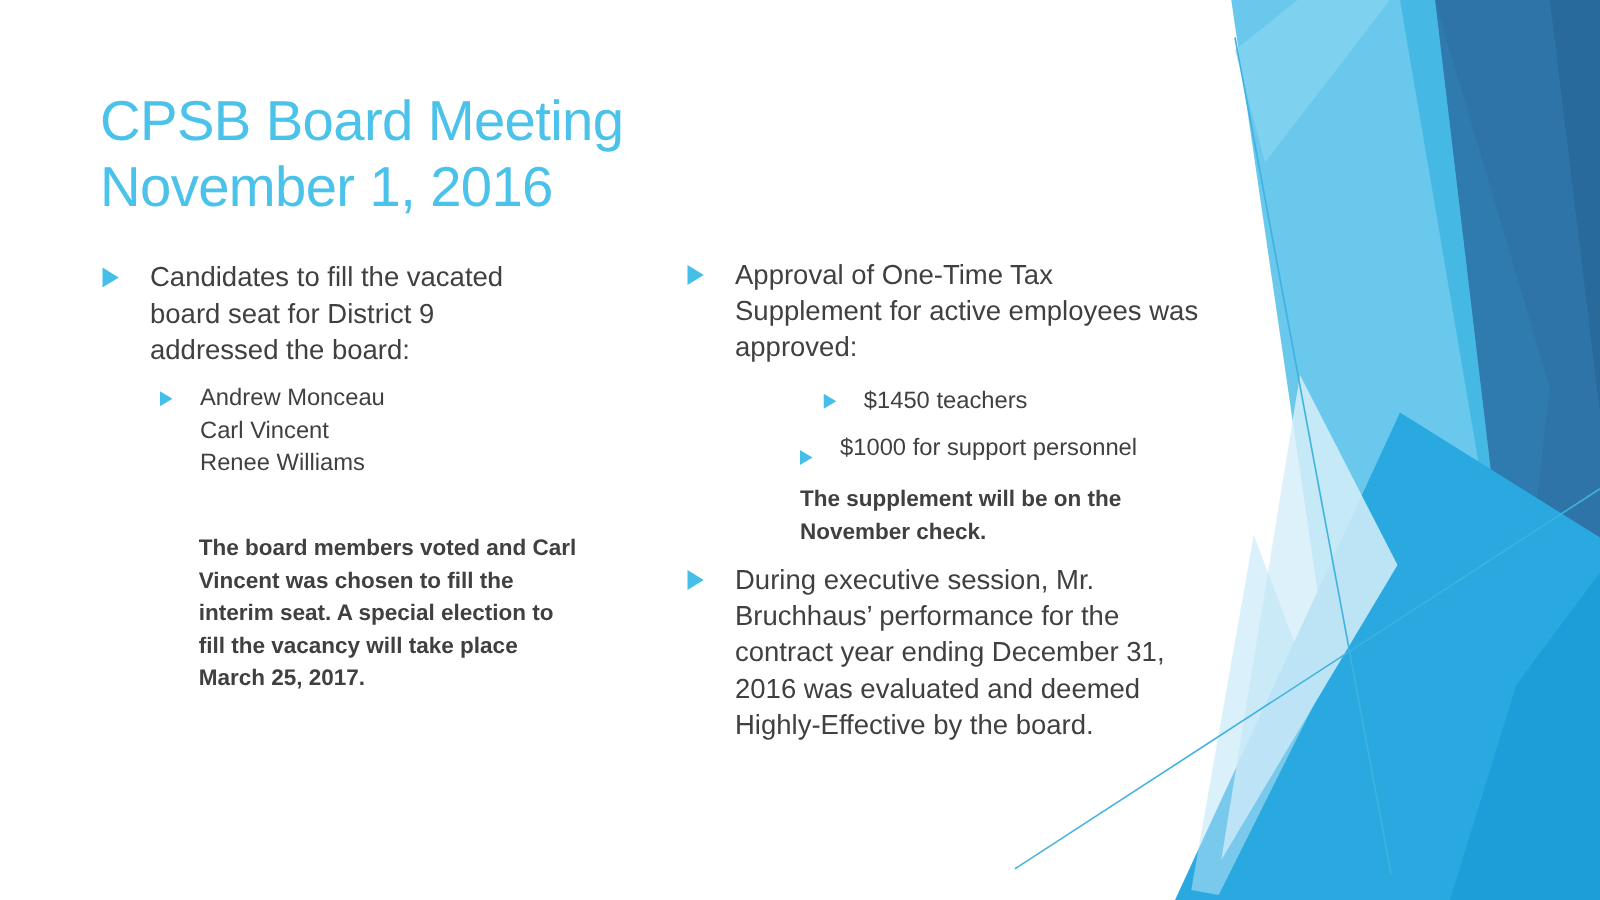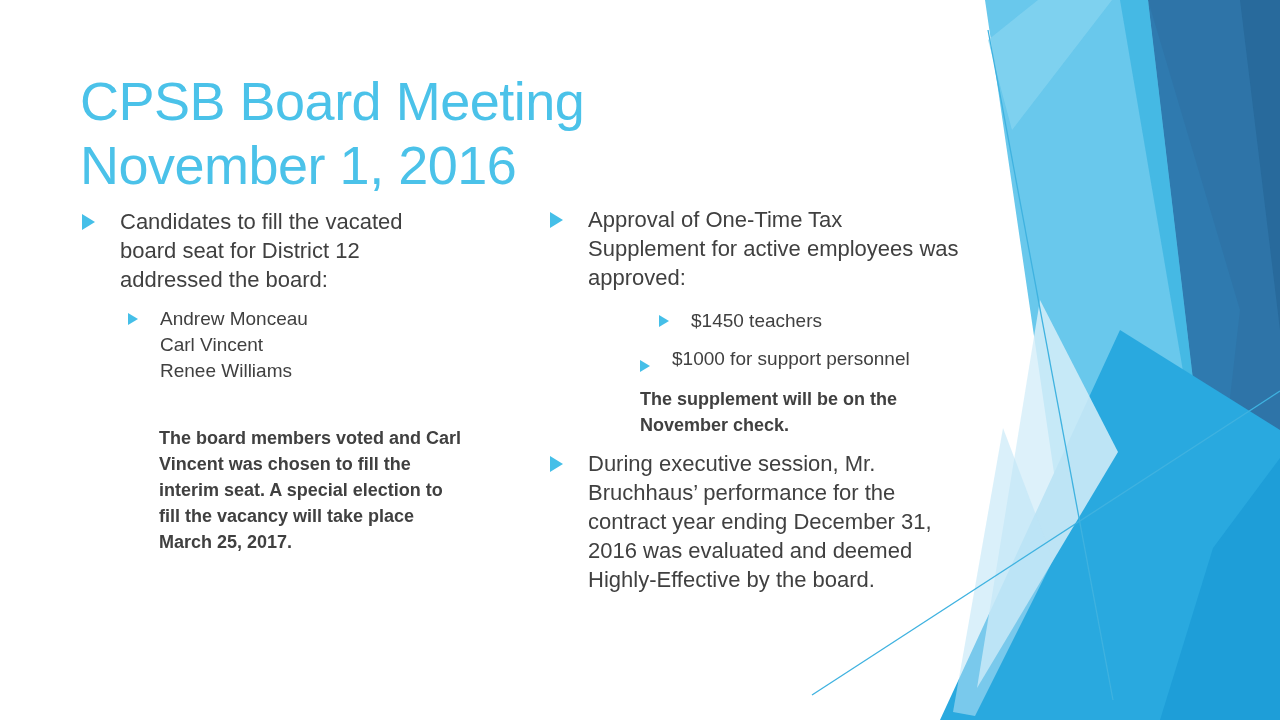--- a/index.html
+++ b/index.html
@@ -4,21 +4,21 @@
 <style>
   html,body{margin:0;padding:0;background:#888;}
   .slide{
     position:relative;width:1280px;height:720px;background:#ffffff;
     font-family:"Liberation Sans","DejaVu Sans",sans-serif;
     overflow:hidden;color:#404040;
   }
   .decor{position:absolute;top:0;left:0;width:1280px;height:720px;pointer-events:none;}
   .title{
     position:absolute;left:80px;top:70px;
-    font-size:54px;line-height:1.18;color:#4BC2E9;
+    font-size:45px;line-height:1.18;color:#4BC2E9;
     white-space:pre-line;letter-spacing:-0.5px;
   }
   .bullet-row{position:absolute;display:flex;align-items:flex-start;}
   .tri1{
     width:0;height:0;border-style:solid;flex:0 0 auto;
     border-width:8px 0 8px 13px;
     border-color:transparent transparent transparent #45BFE8;
     margin:7px 0 0 0;
   }
   .tri2{
@@ -50,21 +50,21 @@
     <line x1="988" y1="30" x2="1113" y2="700" stroke="#3FB2E0" stroke-width="1.3"></line>
     <line x1="812" y1="695" x2="1280" y2="391" stroke="#3FB2E0" stroke-width="1.3"></line>
   </svg>
 
   <div class="title">CPSB Board Meeting
 November 1, 2016</div>
 
   <div class="bullet-row" style="left:82px;top:207px;width:400px;">
     <span class="tri1"></span>
     <div class="t1">Candidates to fill the vacated
-board seat for District 12
+board seat for District 9
 addressed the board:</div>
   </div>
 
   <div class="bullet-row" style="left:128px;top:306px;width:360px;">
     <span class="tri2"></span>
     <div class="t2">Andrew Monceau
 Carl Vincent
 Renee  Williams</div>
   </div>
 

